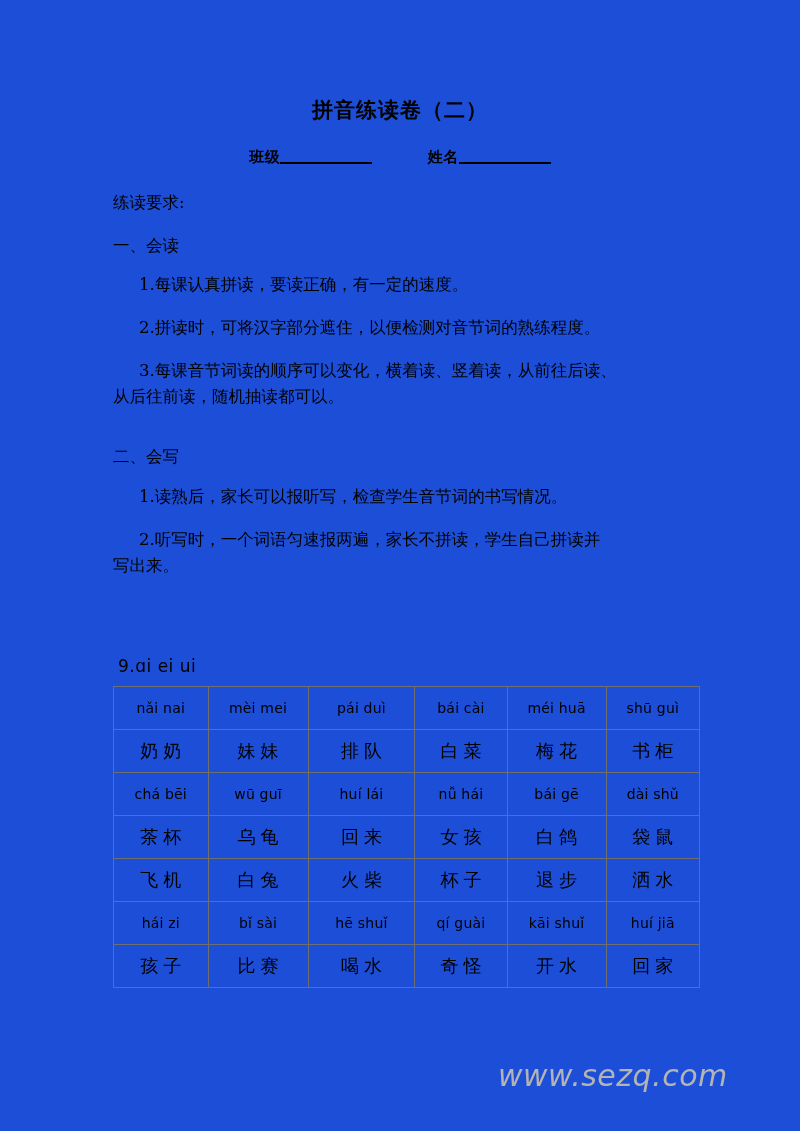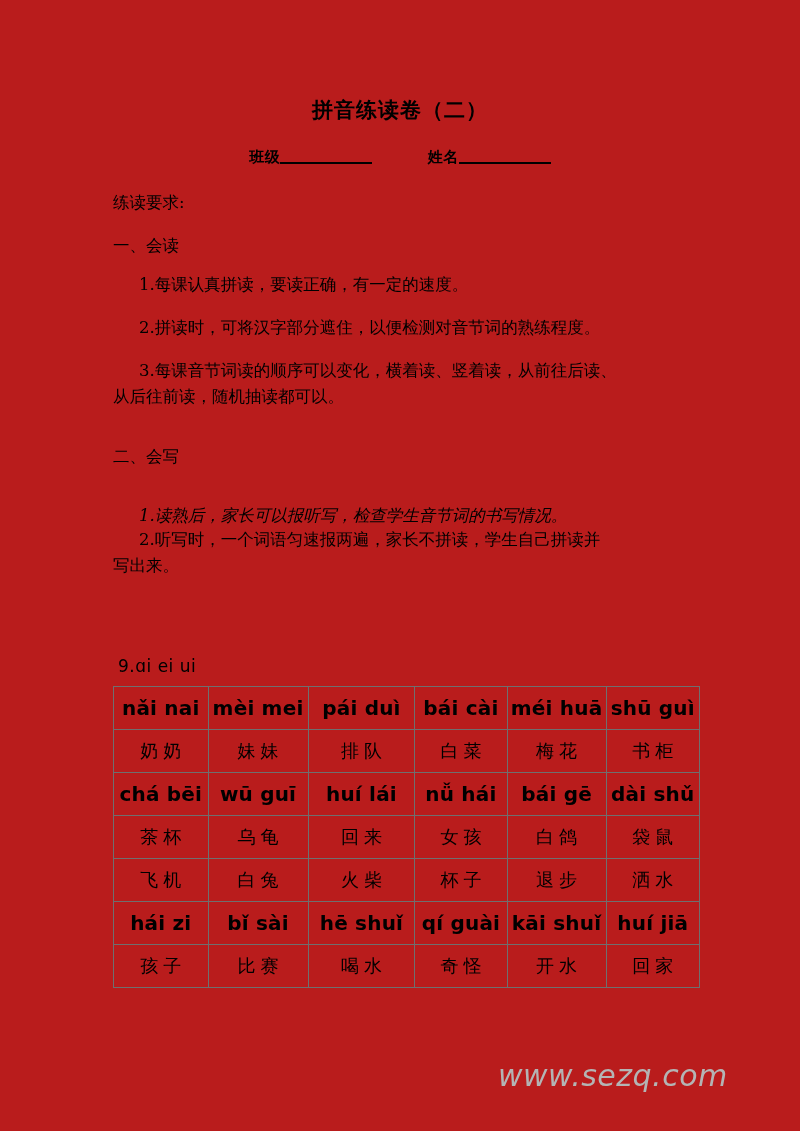--- a/index.html
+++ b/index.html
@@ -14,21 +14,21 @@
     font-family: "DejaVu Serif", "Liberation Serif", serif;
     color: #000000;
     overflow: hidden;
   }
 
   .page {
     position: absolute;
     top: 0; left: 0;
     width: 800px;
     height: 1131px;
-    background: #b91c1c;
+    background: #1d4ed8;
   }
 
   
   .doc-title {
     position: absolute;
     top: 96px;
     left: 0;
     width: 800px;
     text-align: center;
     font-family: "DejaVu Serif", "Liberation Serif", serif;
@@ -69,21 +69,21 @@
     font-size: 16.5px;
     line-height: 1.55;
   }
 
   .req-label   { top: 190px; }
   .sec-one     { top: 233px; }
   .item-1-1    { top: 272px; }
   .item-1-2    { top: 315px; }
   .item-1-3    { top: 358px; }
   .sec-two     { top: 444px; }
-  .item-2-1    { top: 503px; font-style: italic; }
+  .item-2-1    { top: 484px; }
   .item-2-2    { top: 527px; }
 
   .indent { display: inline-block; padding-left: 26px; }
 
   
   .lesson-heading {
     position: absolute;
     left: 118px;
     top: 624px;
     font-family: "DejaVu Sans", "Liberation Sans", sans-serif;
@@ -103,23 +103,22 @@
   }
   .word-table td {
     border: 1px solid #6f6f6f;
     height: 42px;
     text-align: center;
     vertical-align: middle;
     padding: 0 2px;
   }
   .word-table tr.pinyin-row td {
     font-family: "DejaVu Sans", "Liberation Sans", sans-serif;
-    font-size: 20px;
+    font-size: 14px;
     letter-spacing: 0.2px;
-    font-weight: bold;
   }
   .word-table tr.hanzi-row td {
     font-family: Liberation Sans, sans-serif;
     font-size: 18px;
     letter-spacing: 5px;
     text-indent: 5px;
   }
   
   .col-1 { width: 85px; }
   .col-2 { width: 90px; }

